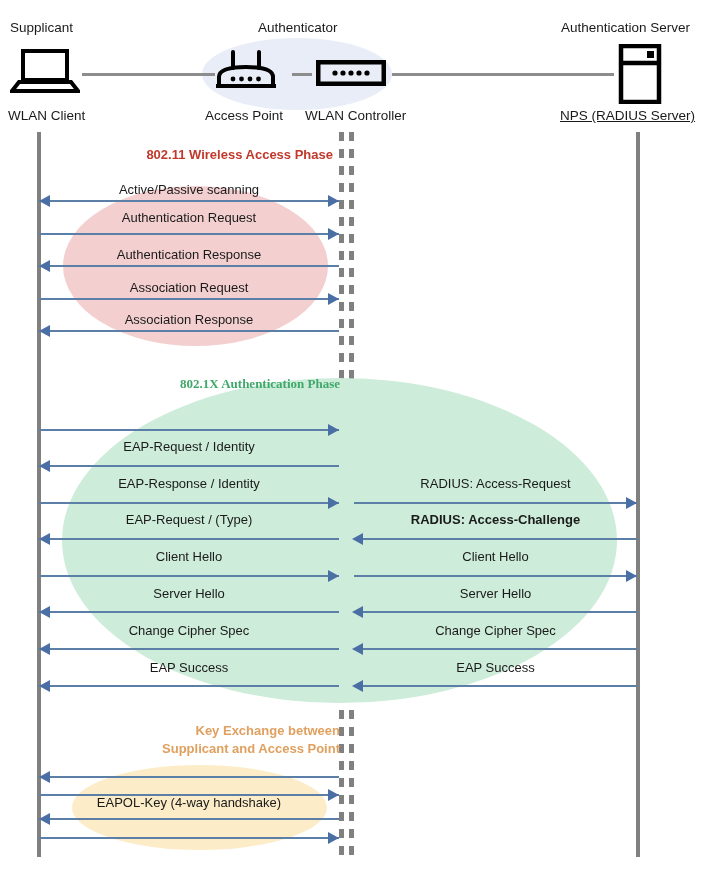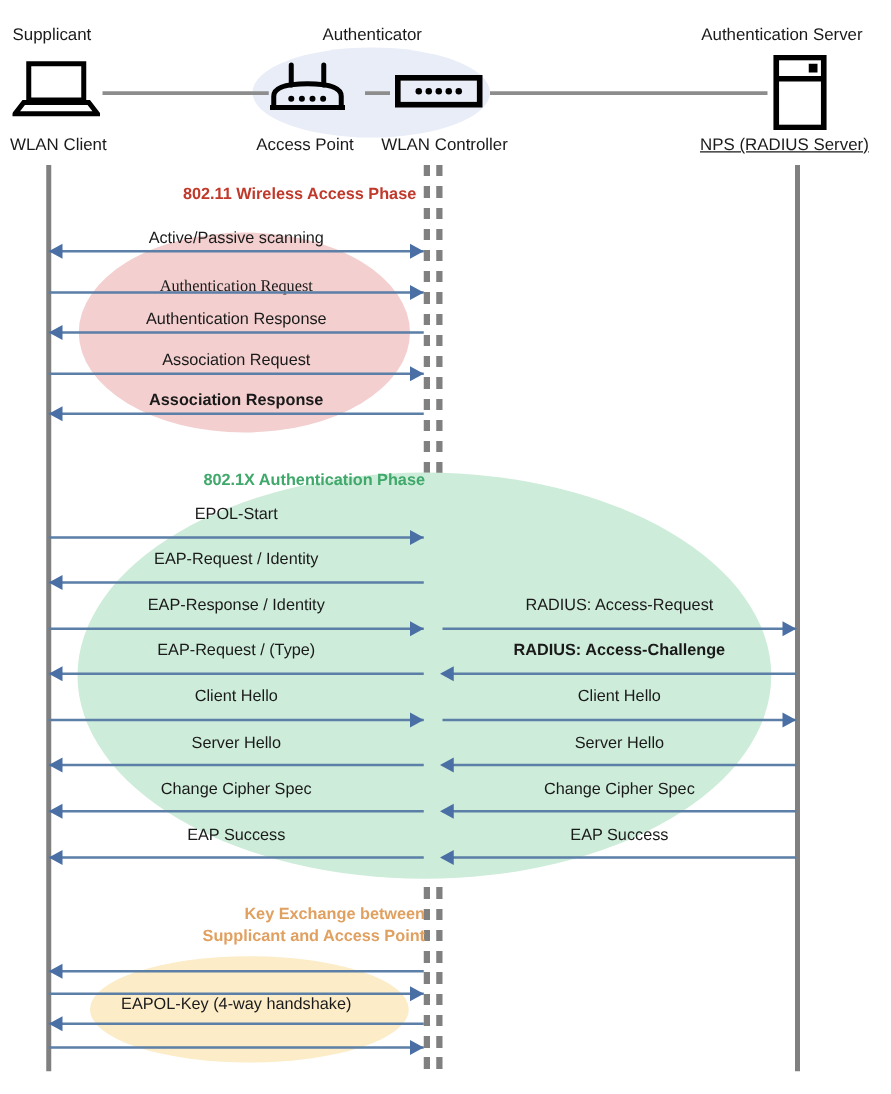--- a/index.html
+++ b/index.html
@@ -124,41 +124,40 @@
 
   <div class="phase-ellipse ell-red" style="left:63px;top:186px;width:265px;height:160px;"></div>
 
   <div class="phase-label" style="left:58px;top:146px;width:275px;color:#c0392b;">802.11 Wireless Access Phase</div>
 
   <div class="msg-label" style="left:39px;top:182px;width:300px;">Active/Passive scanning</div>
   <div class="msg" style="left:39px;top:200px;width:300px;"></div>
   <div class="head head-l" style="left:39px;top:195px;"></div>
   <div class="head head-r" style="left:328px;top:195px;"></div>
 
-  <div class="msg-label" style="left:39px;top:221px;width:300px;font-family:Liberation Serif, serif;">Authentication Request</div>
+  <div class="msg-label" style="left:39px;top:210px;width:300px;">Authentication Request</div>
   <div class="msg" style="left:39px;top:233px;width:300px;"></div>
   <div class="head head-r" style="left:328px;top:228px;"></div>
 
   <div class="msg-label" style="left:39px;top:247px;width:300px;">Authentication Response</div>
   <div class="msg" style="left:39px;top:265px;width:300px;"></div>
   <div class="head head-l" style="left:39px;top:260px;"></div>
 
   <div class="msg-label" style="left:39px;top:280px;width:300px;">Association Request</div>
   <div class="msg" style="left:39px;top:298px;width:300px;"></div>
   <div class="head head-r" style="left:328px;top:293px;"></div>
 
-  <div class="msg-label" style="left:39px;top:312px;width:300px;font-weight:bold;">Association Response</div>
+  <div class="msg-label" style="left:39px;top:312px;width:300px;">Association Response</div>
   <div class="msg" style="left:39px;top:330px;width:300px;"></div>
   <div class="head head-l" style="left:39px;top:325px;"></div>
 
   <div class="phase-ellipse ell-green" style="left:62px;top:378px;width:555px;height:325px;"></div>
 
-  <div class="phase-label" style="left:60px;top:375px;width:280px;color:#3fa86a;">802.1X Authentication Phase</div>
-
-  <div class="msg-label" style="left:39px;top:403px;width:300px;">EPOL-Start</div>
+  <div class="phase-label" style="left:60px;top:375px;width:280px;color:#3fa86a;font-family:Liberation Serif, serif;">802.1X Authentication Phase</div>
+
   <div class="msg" style="left:39px;top:429px;width:300px;"></div>
   <div class="head head-r" style="left:328px;top:424px;"></div>
 
   <div class="msg-label" style="left:39px;top:439px;width:300px;">EAP-Request / Identity</div>
   <div class="msg" style="left:39px;top:465px;width:300px;"></div>
   <div class="head head-l" style="left:39px;top:460px;"></div>
 
   <div class="msg-label" style="left:39px;top:476px;width:300px;">EAP-Response / Identity</div>
   <div class="msg" style="left:39px;top:502px;width:300px;"></div>
   <div class="head head-r" style="left:328px;top:497px;"></div>

